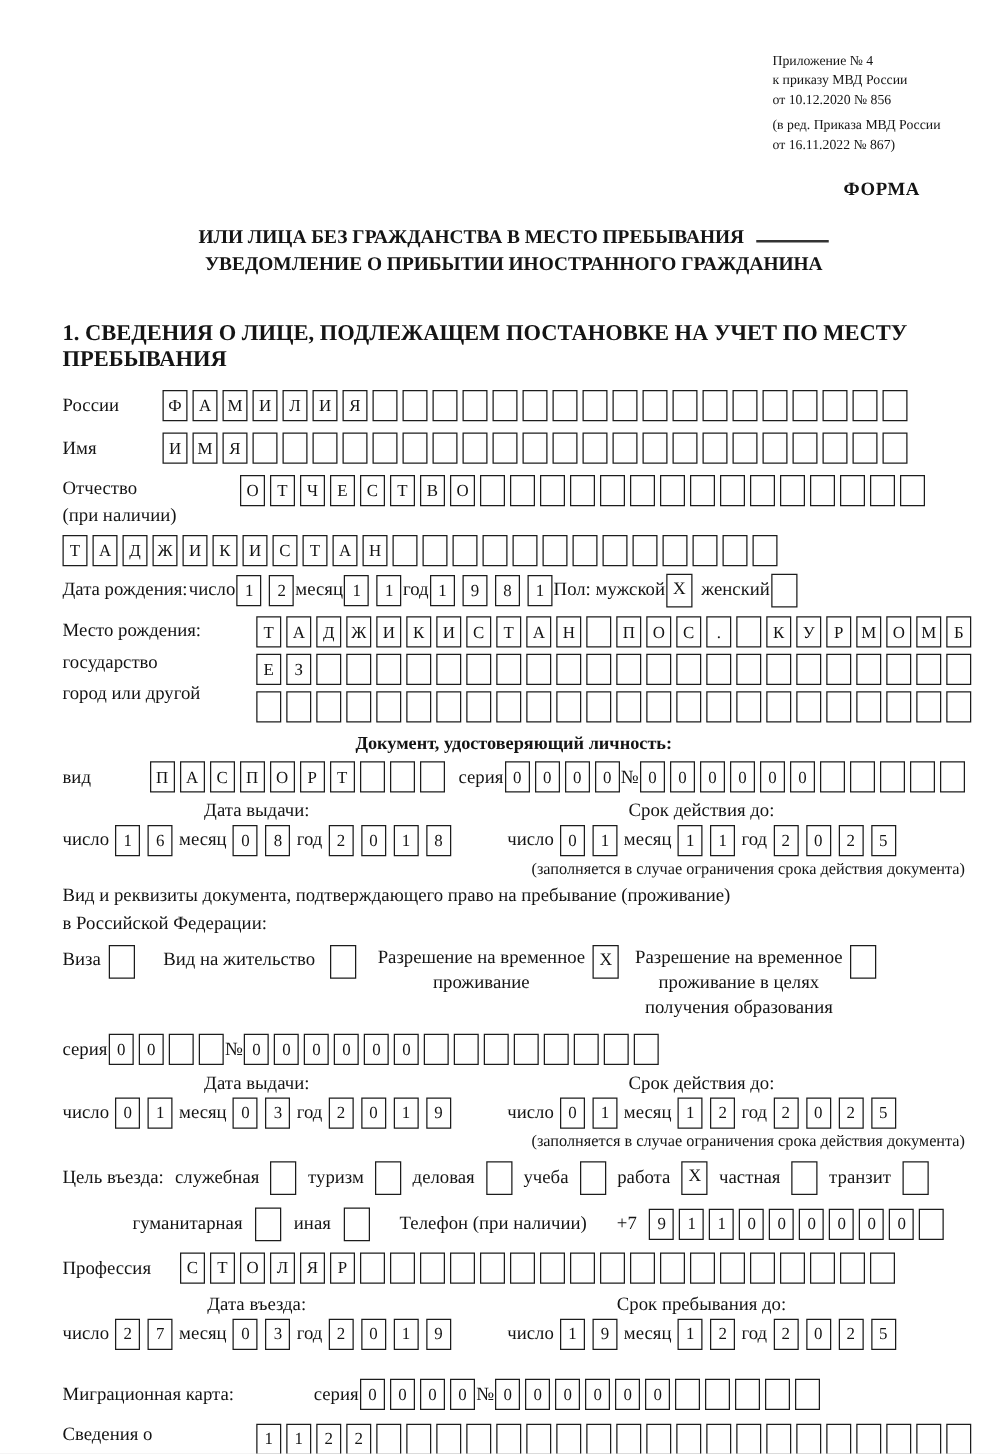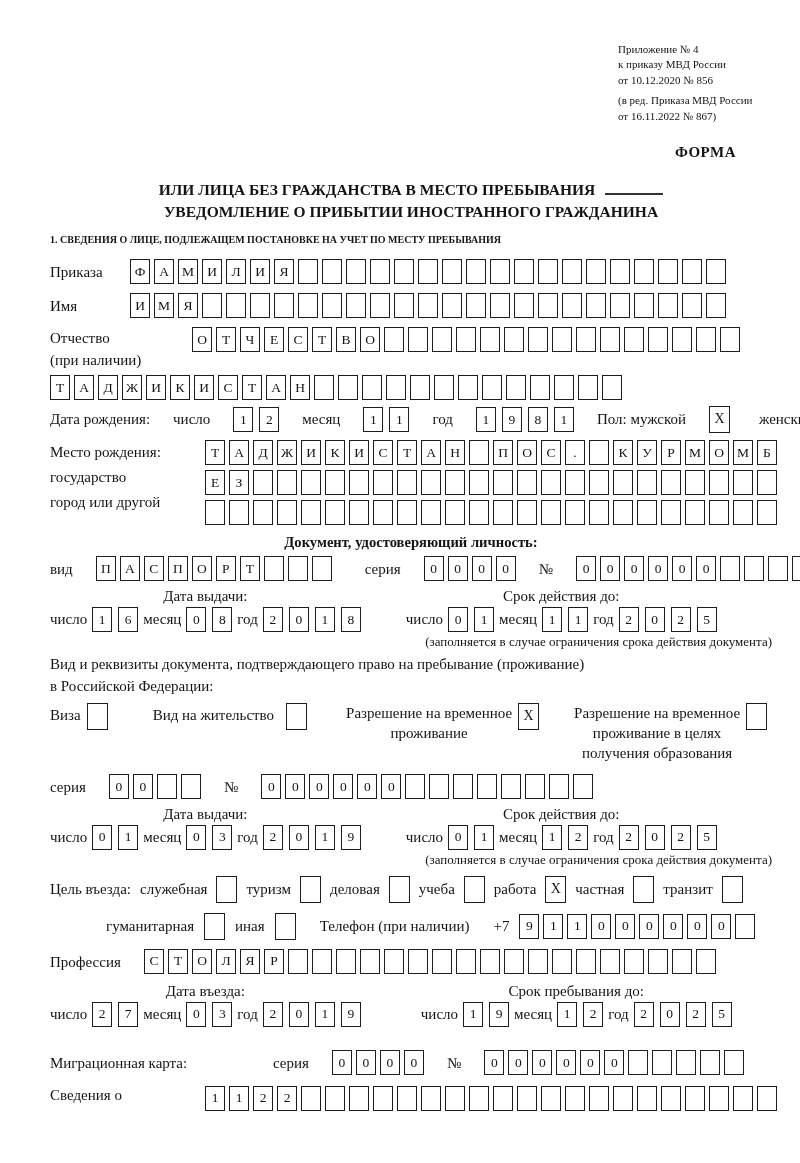--- a/index.html
+++ b/index.html
@@ -8,21 +8,21 @@
     font-family:"Liberation Serif","DejaVu Serif",serif;color:#141414;
     box-sizing:border-box;padding:42px 28px 0 50px;position:relative;overflow:hidden;
     font-size:15px;
   }
   
   .hdr{margin-left:568px;font-size:11px;line-height:1.4;}
   .hdr .sub{margin-top:5px;}
   .forma{font-weight:bold;text-align:right;padding-right:36px;margin-top:20px;font-size:15px;letter-spacing:.5px;}
   .title{font-weight:bold;text-align:center;font-size:15.5px;line-height:1.45;margin-top:18px;}
   .blank-line{display:inline-block;width:58px;border-bottom:2px solid #333;margin-left:10px;height:12px;}
-  .sec-head{font-weight:bold;font-size:10px;margin-top:10px;}
+  .sec-head{font-weight:bold;font-size:18px;margin-top:32px;}
   
   .boxrow{display:flex;gap:4px;flex-wrap:nowrap;}
   .box{
     flex:0 0 18px;width:18px;height:23px;border:1.6px solid #1c1c1c;
     display:inline-flex;align-items:center;justify-content:center;
     font-size:13.5px;line-height:1;background:#fff;
   }
   .chk .box{width:19px;flex-basis:19px;height:25px;font-size:14px;}
   .row{display:flex;align-items:flex-start;margin-top:8px;}
   .lbl{line-height:26px;white-space:nowrap;}
@@ -33,21 +33,21 @@
   .w155{width:155px;flex:0 0 155px;}
   .stack .boxrow{margin-bottom:5px;}
   .center-bold{font-weight:bold;text-align:center;font-size:14.6px;margin-top:9px;}
   
   .dates{display:flex;margin-top:10px;}
   .dcol{display:flex;flex-direction:column;align-items:center;}
   .dcol .cap{margin-bottom:2px;}
   .dgrp{display:flex;align-items:center;gap:5px;}
   .dgrp .boxrow{gap:6px;}
   .note{font-size:13px;text-align:right;margin-top:2px;}
-  .inline{display:flex;align-items:center;gap:23px;margin-top:10px;flex-wrap:nowrap;}
+  .inline{display:flex;align-items:center;gap:1px;margin-top:10px;flex-wrap:nowrap;}
   .chkitem{display:flex;align-items:flex-start;gap:6px;}
   .chkitem .tx{text-align:center;line-height:1.35;}
   .mt6{margin-top:6px;}
 </style>
 </head>
 <body>
 
 <div class="page">
 
   <div class="hdr">
@@ -65,21 +65,21 @@
   <div class="title">
     <div>
       <span>ИЛИ ЛИЦА БЕЗ ГРАЖДАНСТВА В МЕСТО ПРЕБЫВАНИЯ</span><span class="blank-line"></span>
     </div>
     <div>УВЕДОМЛЕНИЕ О ПРИБЫТИИ ИНОСТРАННОГО ГРАЖДАНИНА</div>
   </div>
 
   <div class="sec-head">1. СВЕДЕНИЯ О ЛИЦЕ, ПОДЛЕЖАЩЕМ ПОСТАНОВКЕ НА УЧЕТ ПО МЕСТУ ПРЕБЫВАНИЯ</div>
 
   <div class="row" style="margin-top:14px;">
-    <div class="lbl w80">Приказа</div>
+    <div class="lbl w80">России</div>
     <div class="boxrow">
         <span class="box">Ф</span>
         <span class="box">А</span>
         <span class="box">М</span>
         <span class="box">И</span>
         <span class="box">Л</span>
         <span class="box">И</span>
         <span class="box">Я</span>
         <span class="box"></span>
         <span class="box"></span>
@@ -590,21 +590,21 @@
         <span class="box"></span>
         <span class="box"></span>
         <span class="box"></span>
         <span class="box"></span>
         <span class="box"></span>
         <span class="box"></span>
         <span class="box"></span>
       </div>
   </div>
 
-  <div class="dates" style="margin-top:8px;gap:15px;">
+  <div class="dates" style="margin-top:8px;">
     <div class="dcol">
       <div class="cap">Дата въезда:</div>
       <div class="dgrp">
         <span>число</span>
         <span class="boxrow">
             <span class="box">2</span>
             <span class="box">7</span>
           </span>
         <span>месяц</span>
         <span class="boxrow">

